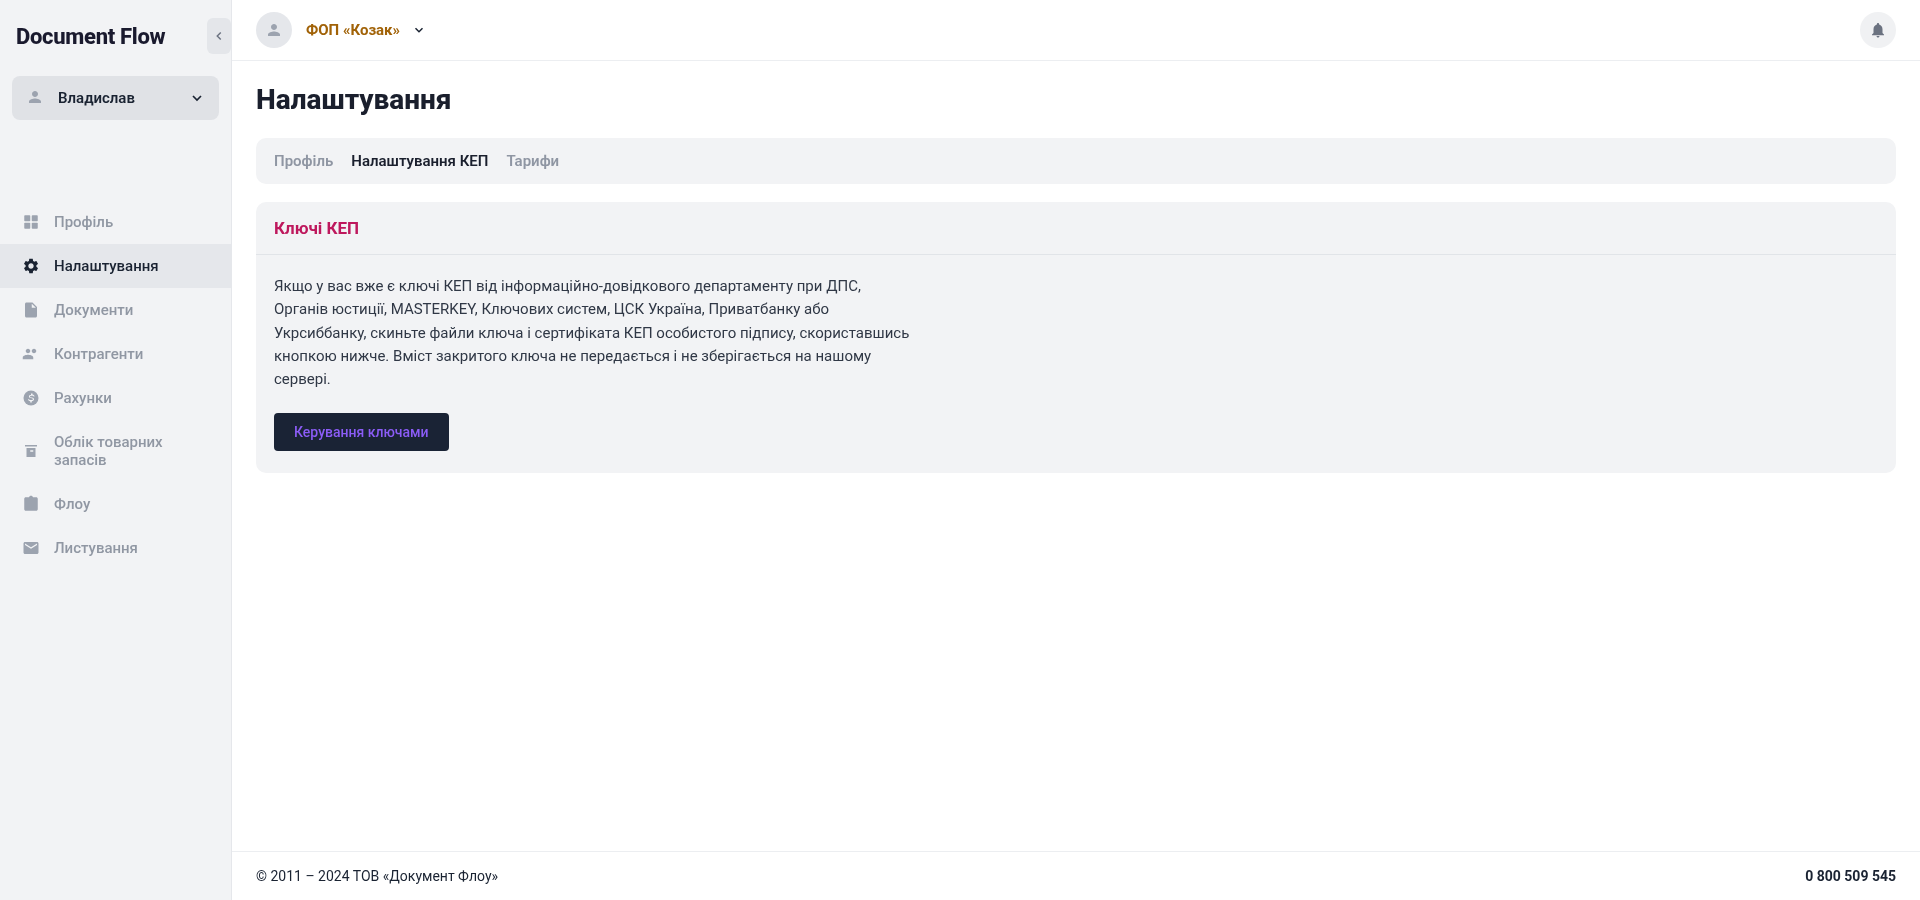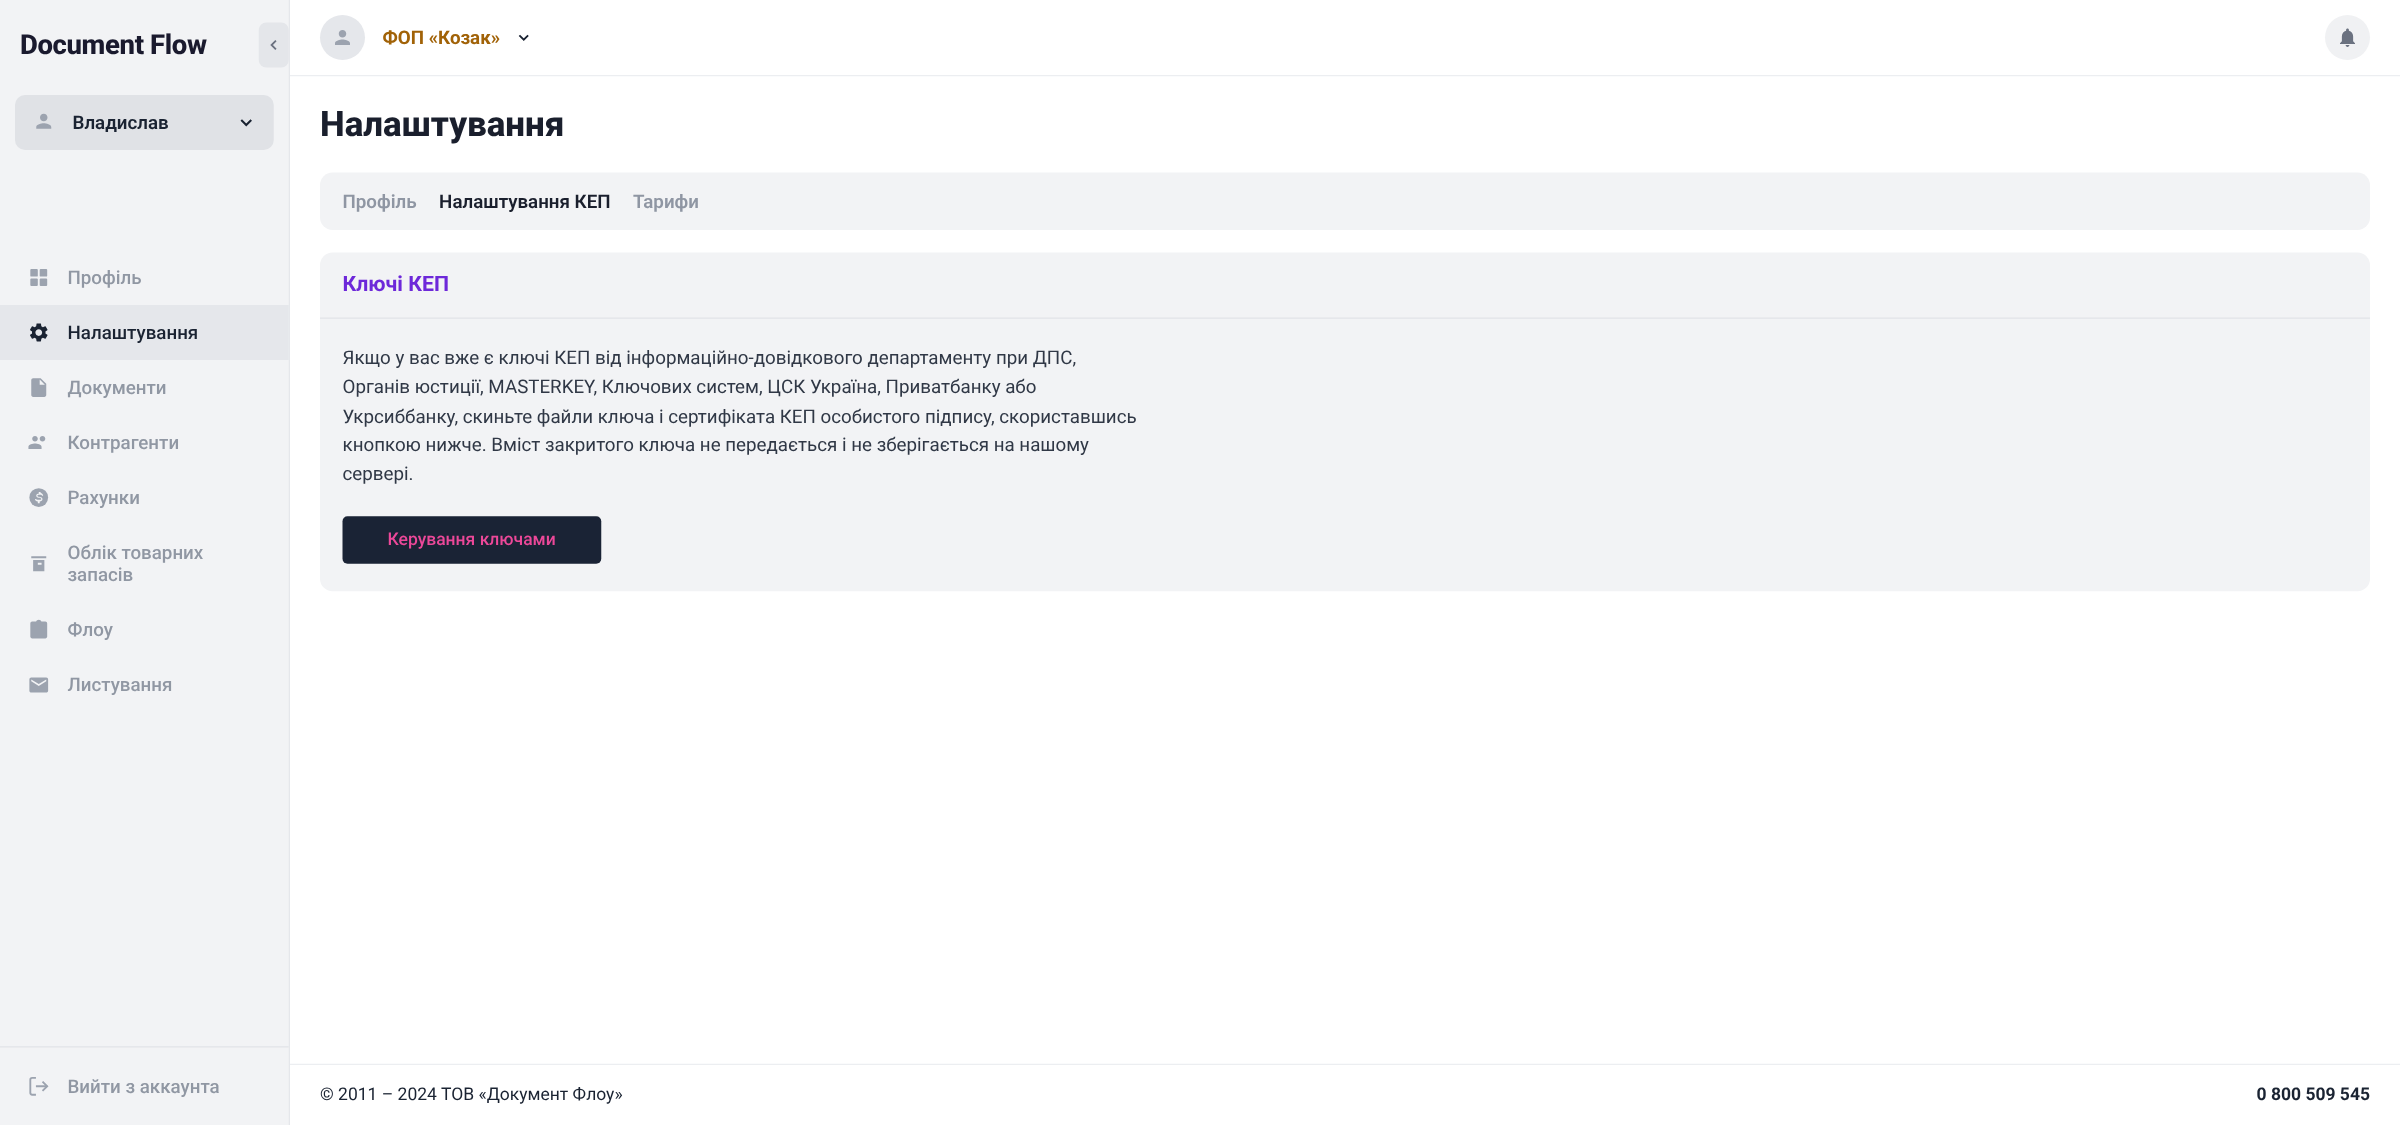--- a/index.html
+++ b/index.html
@@ -200,37 +200,37 @@
       border-radius: 10px;
       overflow: hidden;
     }
     .card-header {
       padding: 16px 18px;
       border-bottom: 1px solid #e1e4e8;
     }
     .card-title {
       font-size: 17px;
       font-weight: 700;
-      color: #6d28d9;
+      color: #be185d;
     }
     .card-body {
       padding: 20px 18px 22px 18px;
     }
     .card-text {
       font-size: 15px;
       line-height: 1.55;
       color: #303846;
       max-width: 640px;
       margin-bottom: 22px;
     }
     .primary-btn {
       background: #1a2335;
-      color: #ec4899;
+      color: #8b5cf6;
       border: none;
-      padding: 11px 36px;
+      padding: 11px 20px;
       border-radius: 4px;
       font-size: 14px;
       font-weight: 500;
       cursor: pointer;
     }
     .footer {
       display: flex;
       align-items: flex-end;
       padding: 16px 24px;
       border-top: 1px solid #eceef1;
@@ -340,32 +340,20 @@
     <li class="nav-item">
       <span class="nav-icon">
         <svg width="18" height="18" viewBox="0 0 24 24" fill="currentColor">
             <path d="M20 4H4c-1.1 0-2 .9-2 2v12c0 1.1.9 2 2 2h16c1.1 0 2-.9 2-2V6c0-1.1-.9-2-2-2zm0 4l-8 5-8-5V6l8 5 8-5v2z"></path>
           </svg>
       </span>
       <span>Листування</span>
     </li>
   </ul>
 
-  <div class="sidebar-footer">
-    <div class="logout-item">
-      <span class="nav-icon">
-        <svg width="18" height="18" viewBox="0 0 24 24" fill="none" stroke="currentColor" stroke-width="2">
-            <path d="M9 21H5a2 2 0 0 1-2-2V5a2 2 0 0 1 2-2h4"></path>
-            <polyline points="16 17 21 12 16 7"></polyline>
-            <line x1="21" y1="12" x2="9" y2="12"></line>
-          </svg>
-      </span>
-      <span>Вийти з аккаунта</span>
-    </div>
-  </div>
 </aside>
 
 <main class="main">
   <header class="topbar">
     <div class="org-avatar">
       <span>
         <svg width="18" height="18" viewBox="0 0 24 24" fill="currentColor">
             <path d="M12 12c2.21 0 4-1.79 4-4s-1.79-4-4-4-4 1.79-4 4 1.79 4 4 4zm0 2c-2.67 0-8 1.34-8 4v2h16v-2c0-2.66-5.33-4-8-4z"></path>
           </svg>
       </span>

